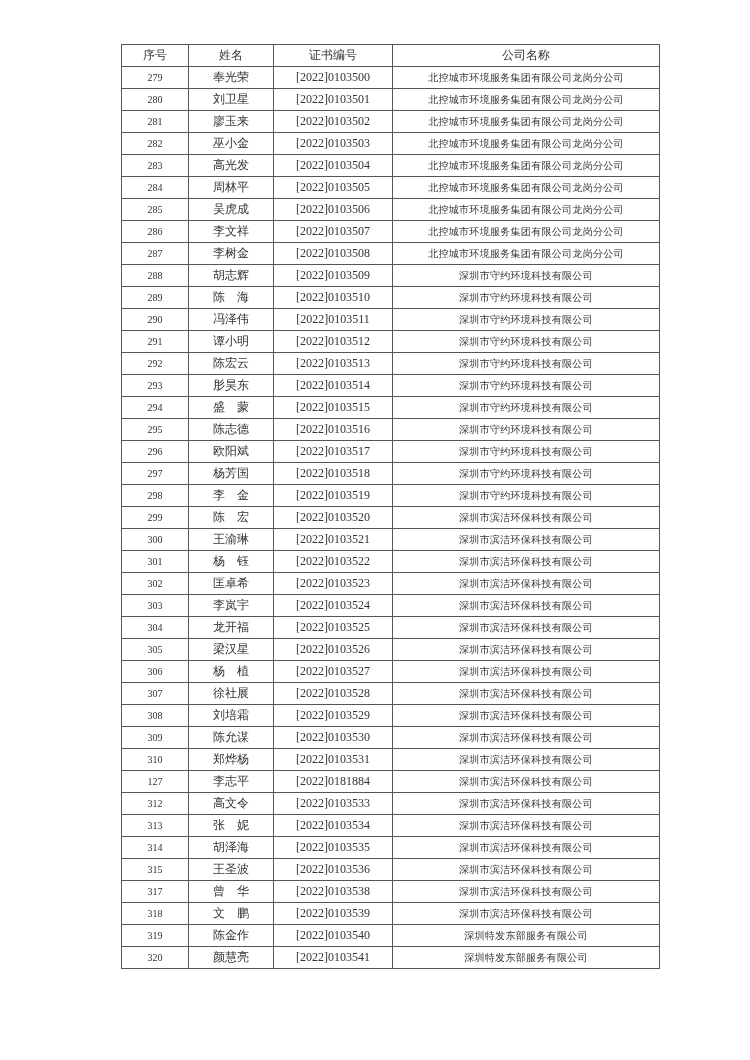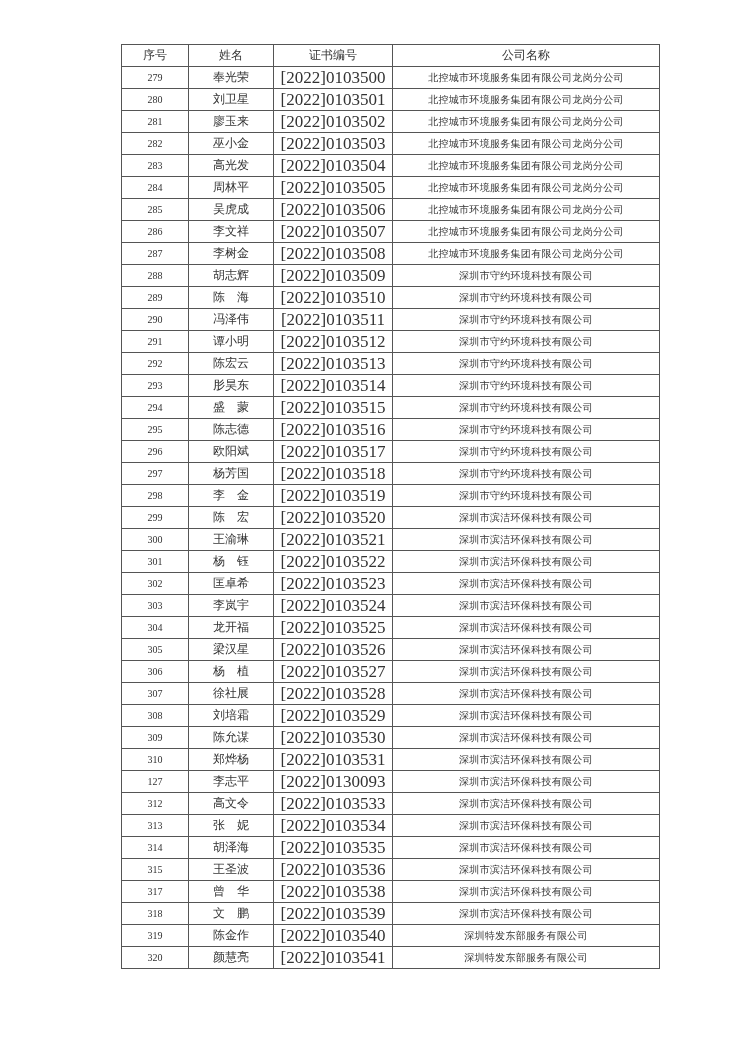--- a/index.html
+++ b/index.html
@@ -23,21 +23,21 @@
       border: 1px solid #555555;
       height: 21px;
       padding: 0;
       text-align: center;
       vertical-align: middle;
       white-space: nowrap;
       overflow: hidden;
       font-weight: normal;
       line-height: 21px;
     }
-    .doc-table td.cert { font-family: "Liberation Serif", "DejaVu Serif", serif; font-size: 17px; }
+    .doc-table td.cert { font-family: "Liberation Serif", "DejaVu Serif", serif; font-size: 12px; }
     .doc-table td.company { font-size: 10px; letter-spacing: 0.3px; }
     .doc-table td.seq { font-family: "Liberation Serif", "DejaVu Serif", serif; font-size: 10px; }
   </style>
 </head>
 <body>
 
 <table class="doc-table">
   <colgroup>
     <col class="c1">
       <col class="c2">
@@ -241,21 +241,21 @@
       </tr>
       <tr>
         <td class="seq">310</td>
         <td class="name">郑烨杨</td>
         <td class="cert">[2022]0103531</td>
         <td class="company">深圳市滨洁环保科技有限公司</td>
       </tr>
       <tr>
         <td class="seq">127</td>
         <td class="name">李志平</td>
-        <td class="cert">[2022]0130093</td>
+        <td class="cert">[2022]0181884</td>
         <td class="company">深圳市滨洁环保科技有限公司</td>
       </tr>
       <tr>
         <td class="seq">312</td>
         <td class="name">高文令</td>
         <td class="cert">[2022]0103533</td>
         <td class="company">深圳市滨洁环保科技有限公司</td>
       </tr>
       <tr>
         <td class="seq">313</td>

